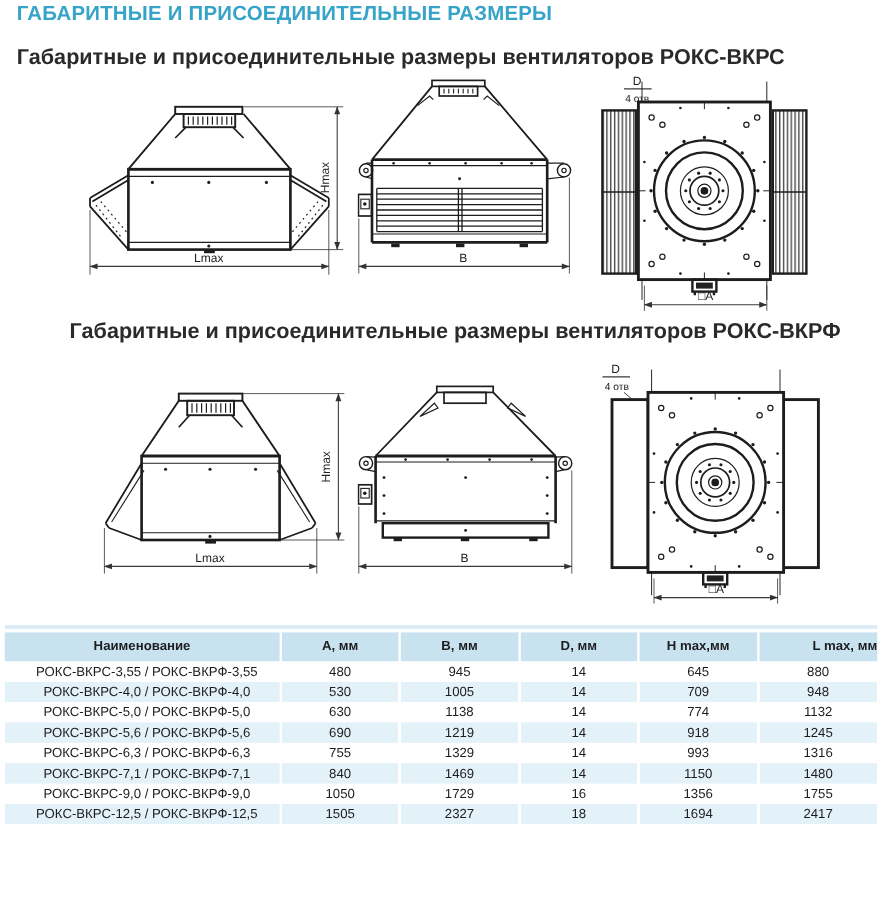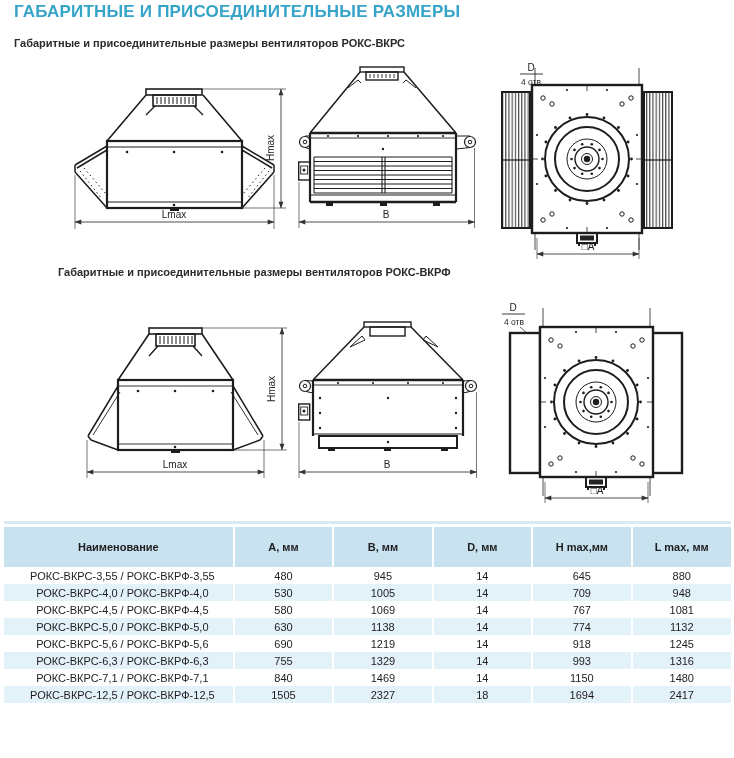--- a/index.html
+++ b/index.html
@@ -5,37 +5,37 @@
   html,body{margin:0;padding:0;background:#fff;}
   .page{
     position:relative;width:734px;height:758px;background:#fff;overflow:hidden;
     font-family:"Liberation Sans",sans-serif;color:#222;
   }
   .main-title{
     position:absolute;left:14px;top:2px;font-size:17px;font-weight:700;
     color:#35a4c8;letter-spacing:.2px;white-space:nowrap;
   }
   .subtitle{
-    position:absolute;left:14px;font-size:11px;font-weight:700;color:#2a2a2a;white-space:nowrap;
+    position:absolute;left:14px;font-size:18px;font-weight:700;color:#2a2a2a;white-space:nowrap;
   }
   #sub1{top:37px;} #sub2{top:266px;padding-left:44px;}
   .drawing{position:absolute;}
   svg text{font-family:"Liberation Sans",sans-serif;font-size:10px;fill:#222;}
   svg .small{font-size:8.5px;}
   
   .table-wrap{position:absolute;left:4px;right:3px;top:521px;}
   .top-strip{height:3px;background:#d8ebf5;margin-bottom:3px;}
   table{width:100%;border-collapse:collapse;table-layout:fixed;font-size:11px;color:#1d1d1f;}
   col.c-name{width:31.6%;}
   col.c-num{width:13.68%;}
   th{
-    background:#c8e2f0;height:40px;font-weight:700;text-align:center;
+    background:#c8e2f0;height:24px;font-weight:700;text-align:center;
     border-right:2px solid #fff;padding:0;
   }
-  th:last-child{border-right:none;}
+  th:last-child{border-right:none;text-align:right;}
   td{
     height:17px;text-align:center;border-right:2px solid #fff;padding:0;
     white-space:nowrap;overflow:hidden;
   }
   td:last-child{border-right:none;}
   td.name{text-align:center;padding-left:8px;}
   tbody tr:nth-child(even){background:#e3f1f9;}
 </style>
 </head>
 <body>
@@ -450,28 +450,20 @@
   </tr>
           <tr>
     <td class="name">РОКС-ВКРС-4,0 / РОКС-ВКРФ-4,0</td>
     <td>530</td>
     <td>1005</td>
     <td>14</td>
     <td>709</td>
     <td>948</td>
   </tr>
           <tr>
-    <td class="name">РОКС-ВКРС-4,5 / РОКС-ВКРФ-4,5</td>
-    <td>580</td>
-    <td>1069</td>
-    <td>14</td>
-    <td>767</td>
-    <td>1081</td>
-  </tr>
-          <tr>
     <td class="name">РОКС-ВКРС-5,0 / РОКС-ВКРФ-5,0</td>
     <td>630</td>
     <td>1138</td>
     <td>14</td>
     <td>774</td>
     <td>1132</td>
   </tr>
           <tr>
     <td class="name">РОКС-ВКРС-5,6 / РОКС-ВКРФ-5,6</td>
     <td>690</td>
@@ -490,20 +482,28 @@
   </tr>
           <tr>
     <td class="name">РОКС-ВКРС-7,1 / РОКС-ВКРФ-7,1</td>
     <td>840</td>
     <td>1469</td>
     <td>14</td>
     <td>1150</td>
     <td>1480</td>
   </tr>
           <tr>
+    <td class="name">РОКС-ВКРС-9,0 / РОКС-ВКРФ-9,0</td>
+    <td>1050</td>
+    <td>1729</td>
+    <td>16</td>
+    <td>1356</td>
+    <td>1755</td>
+  </tr>
+          <tr>
     <td class="name">РОКС-ВКРС-12,5 / РОКС-ВКРФ-12,5</td>
     <td>1505</td>
     <td>2327</td>
     <td>18</td>
     <td>1694</td>
     <td>2417</td>
   </tr>
         </tbody>
     </table>
   </div>

